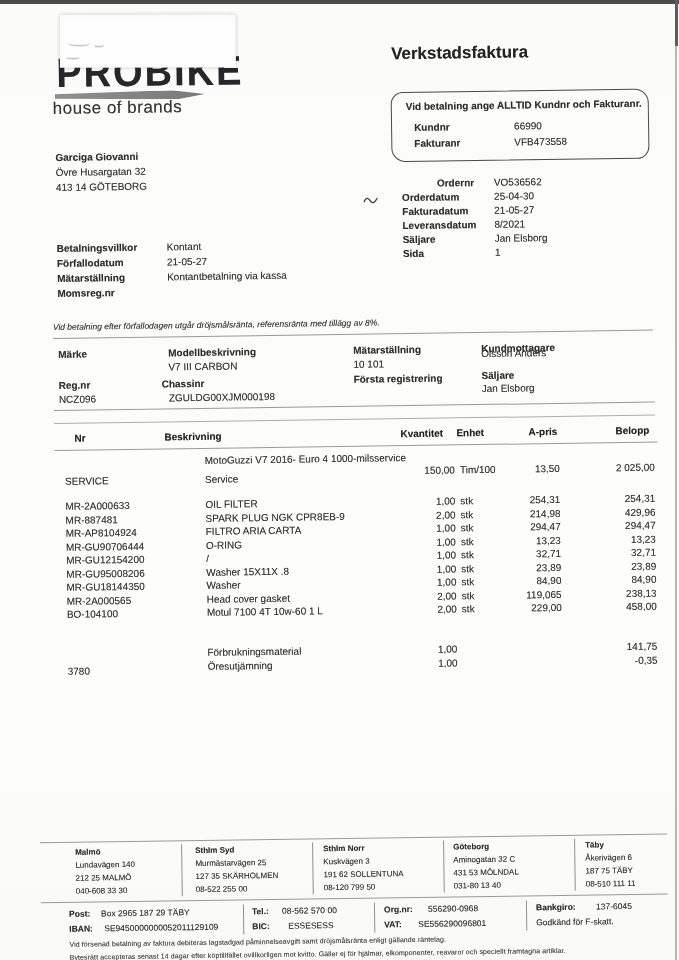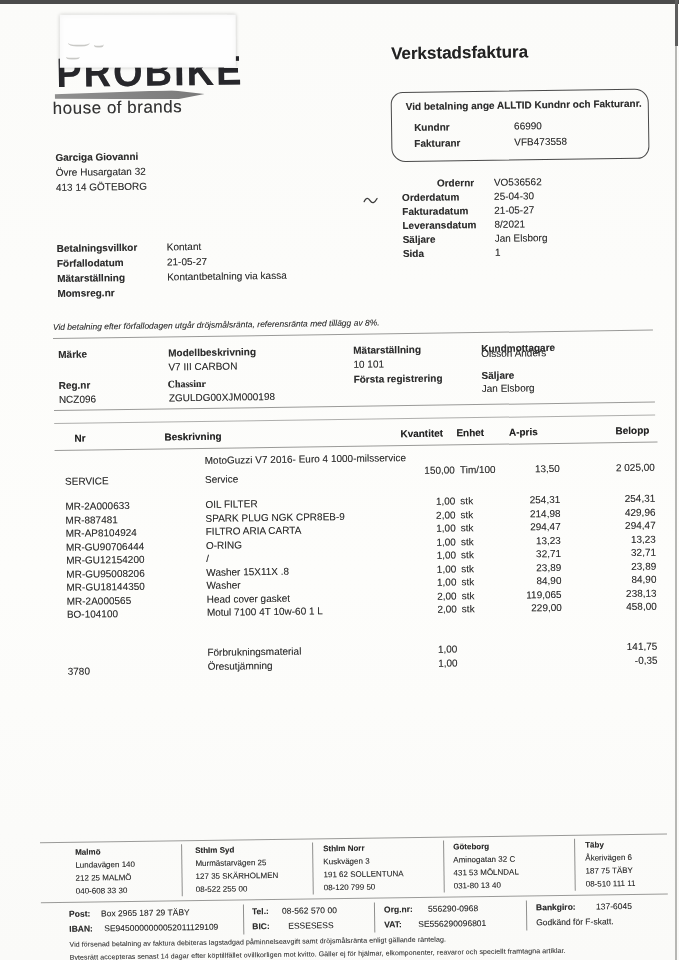--- a/index.html
+++ b/index.html
@@ -142,36 +142,36 @@
     <div class="kv">
       <span class="k" style="left:60px;top:345px;">Märke</span>
       <span class="k" style="left:170px;top:345px;">Modellbeskrivning</span>
       <span class="v" style="left:170px;top:359px;">V7 III CARBON</span>
       <span class="k" style="left:355px;top:345px;">Mätarställning</span>
       <span class="v" style="left:355px;top:359px;">10 101</span>
       <span class="k" style="left:483px;top:345px;">Kundmottagare</span>
       <span class="v" style="left:483px;top:350px;">Olsson Anders</span>
       <span class="k" style="left:60px;top:376px;">Reg.nr</span>
       <span class="v" style="left:60px;top:390px;">NCZ096</span>
-      <span class="k" style="left:169px;top:376px;font-family:Liberation Serif, serif;">Chassinr</span>
+      <span class="k" style="left:163px;top:376px;">Chassinr</span>
       <span class="v" style="left:170px;top:390px;">ZGULDG00XJM000198</span>
       <span class="k" style="left:355px;top:374px;">Första registrering</span>
       <span class="k" style="left:483px;top:372px;">Säljare</span>
       <span class="v" style="left:483px;top:385px;">Jan Elsborg</span>
     </div>
 
     <div class="abs hr" style="left:55px;top:406px;width:601px;"></div>
     <div class="abs hr2" style="left:55px;top:419px;width:601px;"></div>
 
     <div class="trow th" style="top:429px;">
       <span class="abs" style="left:75px;">Nr</span>
       <span class="abs" style="left:165px;">Beskrivning</span>
       <span class="abs" style="left:401px;text-align:center;">Kvantitet</span>
       <span class="abs" style="left:457px;">Enhet</span>
-      <span class="abs" style="left:490px;width:68px;text-align:center;">A-pris</span>
+      <span class="abs" style="left:490px;width:68px;text-align:right;">A-pris</span>
       <span class="abs" style="left:578px;width:72px;text-align:right;">Belopp</span>
     </div>
     <div class="abs hr" style="left:55px;top:446px;width:603px;"></div>
 
     <div>
       <div class="trow" style="top:453px;">
         <span class="c-desc">MotoGuzzi V7 2016-  Euro 4 1000-milsservice</span>
       </div>
       <div class="trow" style="top:466px;">
         <span class="c-qty">150,00</span>

